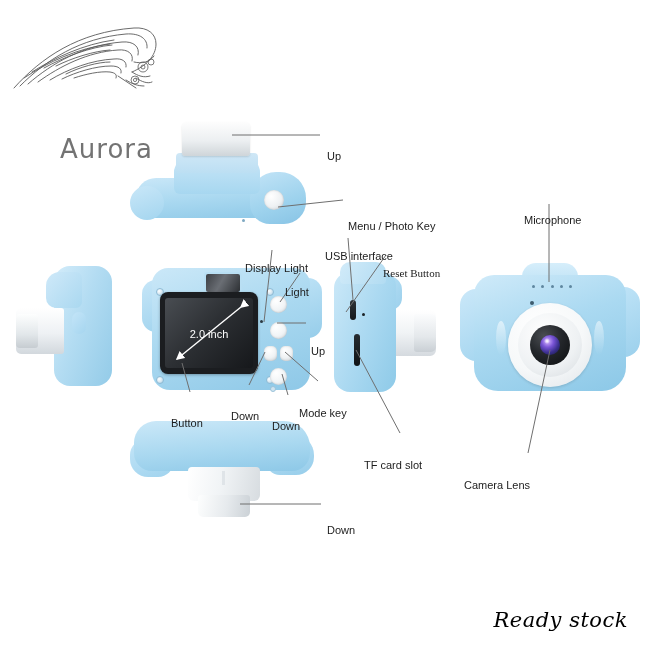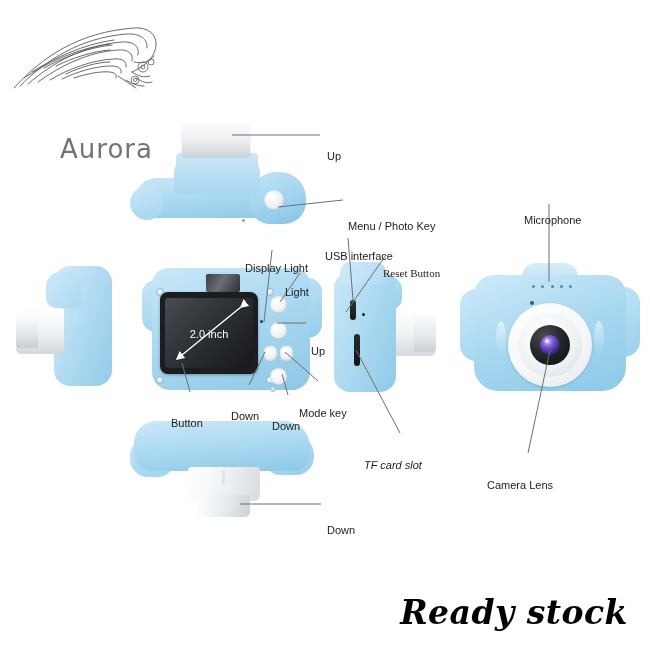--- a/index.html
+++ b/index.html
@@ -44,22 +44,22 @@
     margin-top: 28px;
   }
 
   
   .ready-stock {
     position: absolute;
     right: 22px;
     bottom: 18px;
     font-family: "DejaVu Serif", serif;
     font-style: italic;
-    font-weight: bold;
-    font-size: 33px;
+    font-weight: normal;
+    font-size: 21px;
     color: #000000;
     letter-spacing: 0.5px;
     white-space: nowrap;
   }
 
   
   .lbl {
     position: absolute;
     font-family: "Liberation Sans", sans-serif;
     font-size: 11px;
@@ -530,20 +530,20 @@
       <div class="lbl" style="left: 524px; top: 195px;">Microphone</div>
       <div class="lbl" style="left: 245px; top: 243px;">Display Light</div>
       <div class="lbl" style="left: 325px; top: 231px;">USB interface</div>
       <div class="lbl" style="left: 383px; top: 248px; font-family: Liberation Serif, serif;">Reset Button</div>
       <div class="lbl" style="left: 285px; top: 267px;">Light</div>
       <div class="lbl" style="left: 311px; top: 326px;">Up</div>
       <div class="lbl" style="left: 171px; top: 398px;">Button</div>
       <div class="lbl" style="left: 231px; top: 391px;">Down</div>
       <div class="lbl" style="left: 272px; top: 401px;">Down</div>
       <div class="lbl" style="left: 299px; top: 388px;">Mode key</div>
-      <div class="lbl" style="left: 364px; top: 440px; font-style: italic;">TF card slot</div>
-      <div class="lbl" style="left: 487px; top: 460px; text-align: right;">Camera Lens</div>
+      <div class="lbl" style="left: 364px; top: 440px;">TF card slot</div>
+      <div class="lbl" style="left: 464px; top: 460px; text-align: right;">Camera Lens</div>
       <div class="lbl" style="left: 327px; top: 505px;">Down</div>
     </div>
 
   <div class="ready-stock">Ready stock</div>
 
 </div>
 
 </body></html>

